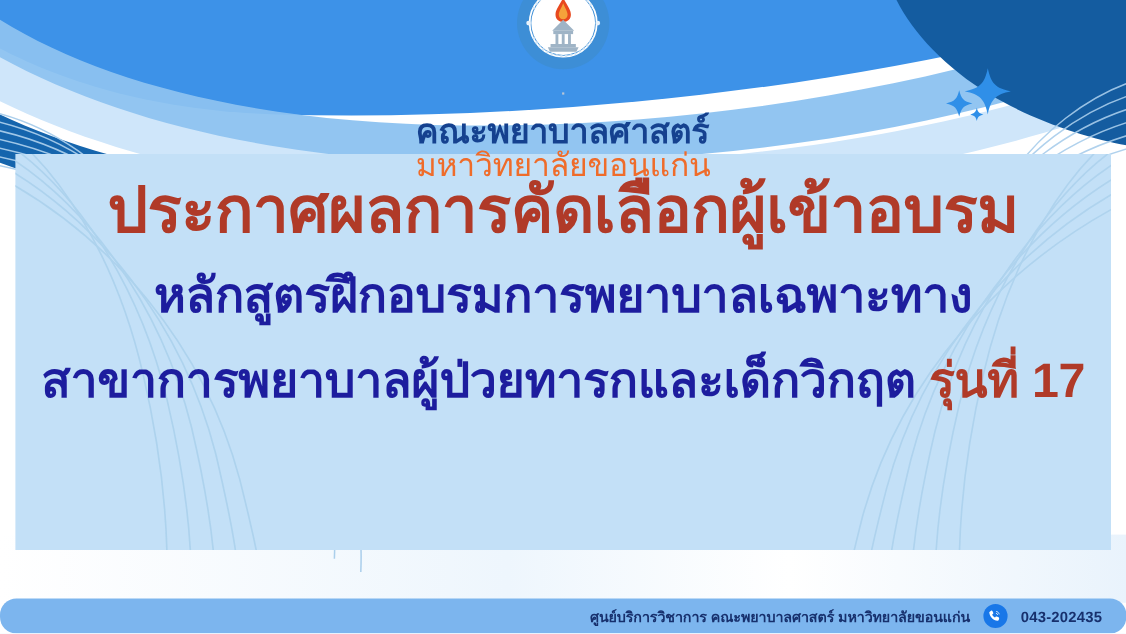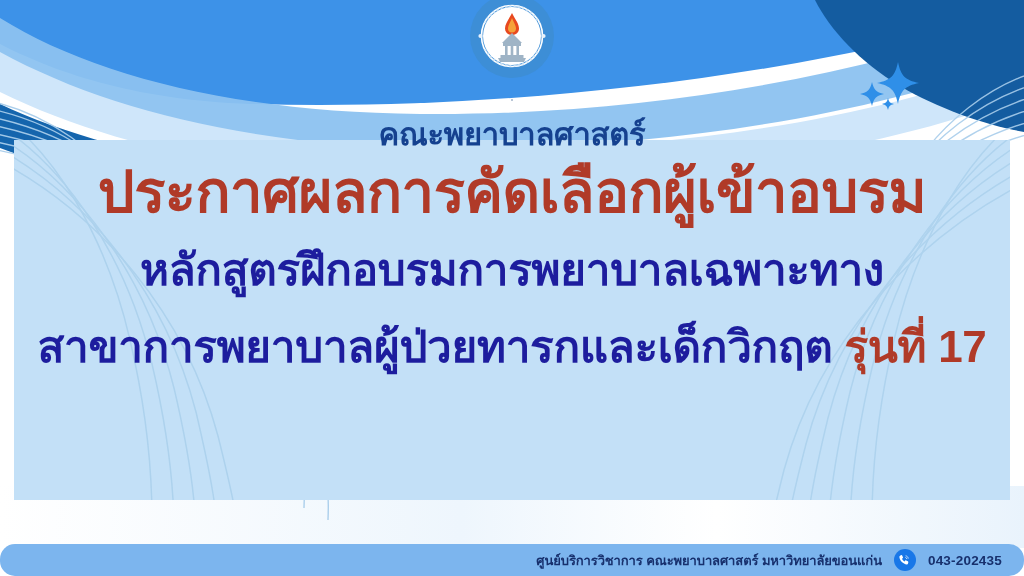--- a/index.html
+++ b/index.html
@@ -296,20 +296,21 @@
           <rect x="31.5" y="62" width="23" height="3"></rect>
           <path d="M29,65 H57 L55,69 H31 Z"></path>
         </g>
       </svg>
     </div>
 
     <div class="logo-divider"></div>
 
     <div class="logo-text">
       <div class="logo-line-th1">คณะพยาบาลศาสตร์</div>
+      <div class="logo-line-th2">มหาวิทยาลัยขอนแก่น</div>
     </div>
   </div>
 
   <div class="panel">
     <svg class="panel-arcs" viewBox="0 0 996 360" preserveAspectRatio="none">
       <g stroke="#aad0ec" stroke-width="1.5" fill="none" opacity="0.85">
         <path d="M-20,-30 C40,10 92,96 116,200 C132,268 138,330 138,380"></path>
         <path d="M-20,-18 C52,26 112,116 138,224 C154,292 160,348 160,392"></path>
         <path d="M-20,-6 C64,42 132,136 160,248 C176,316 182,364 182,400"></path>
         <path d="M-20,6 C76,58 152,156 182,272 C198,340 204,376 204,410"></path>

